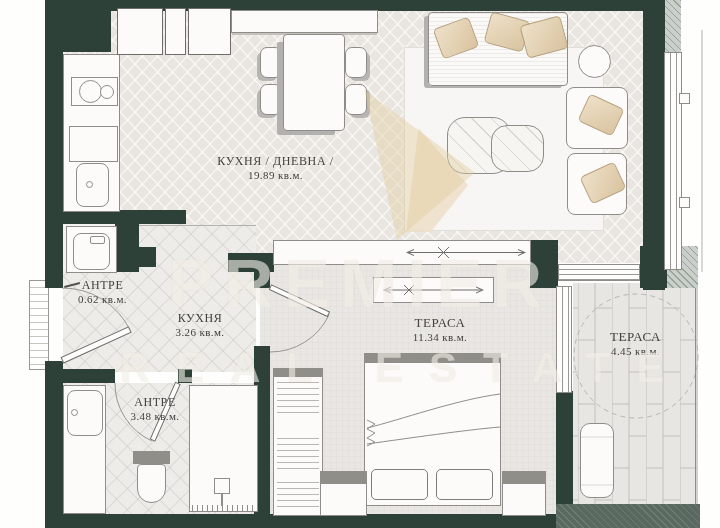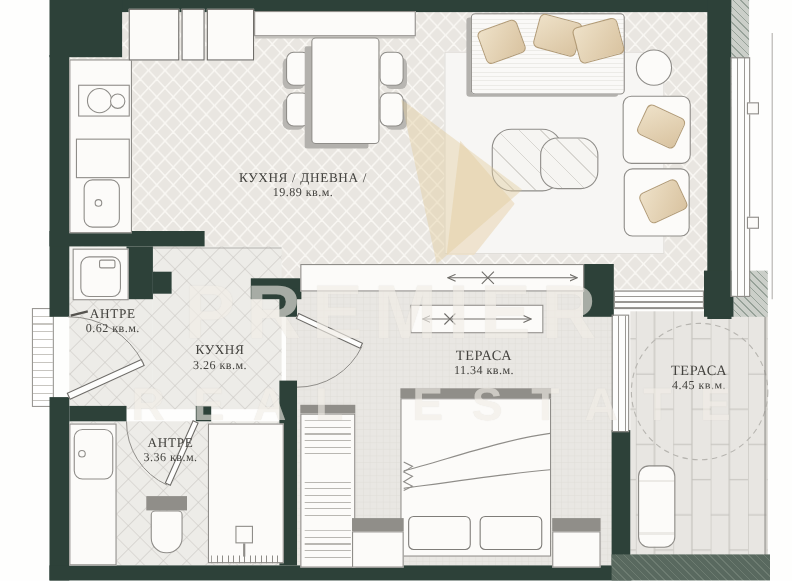--- a/index.html
+++ b/index.html
@@ -198,21 +198,21 @@
   <div class="lbl" style="left:55px;top:278px;width:95px">
     <div>АНТРЕ</div>
     <div class="area">0.62 кв.м.</div>
   </div>
   <div class="lbl" style="left:155px;top:311px;width:90px">
     <div>КУХНЯ</div>
     <div class="area">3.26 кв.м.</div>
   </div>
   <div class="lbl" style="left:110px;top:395px;width:90px">
     <div>АНТРЕ</div>
-    <div class="area">3.36 кв.м.</div>
+    <div class="area">3.48 кв.м.</div>
   </div>
   <div class="lbl" style="left:395px;top:316px;width:90px;font-size:13px">
     <div>ТЕРАСА</div>
     <div class="area">11.34 кв.м.</div>
   </div>
   <div class="lbl" style="left:588px;top:330px;width:95px;font-size:13px">
     <div>ТЕРАСА</div>
     <div class="area">4.45 кв.м.</div>
   </div>
 

